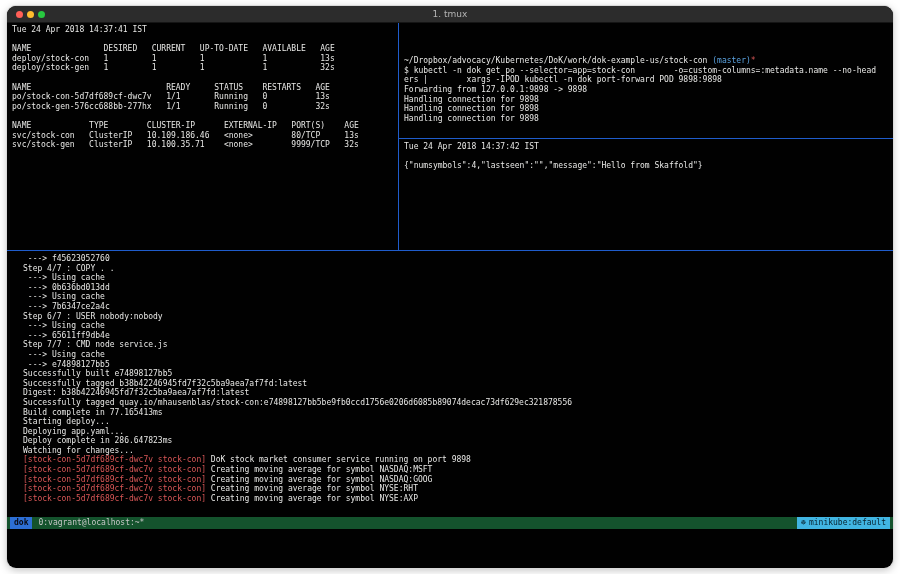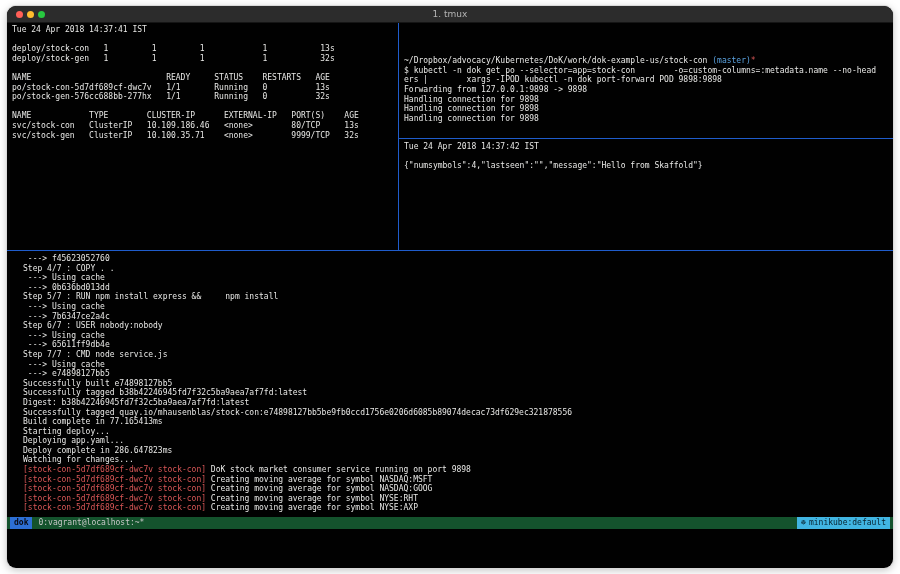--- a/index.html
+++ b/index.html
@@ -78,20 +78,21 @@
       <span class="light yellow"></span>
       <span class="light green"></span>
     </div>
     <span class="title">1. tmux</span>
   </div>
 
   <div class="term">
     <div class="pane pane-tl">
         <div class="line"><span>Tue 24 Apr 2018 14:37:41 IST</span></div>
         <div class="line"><span></span></div>
+        <div class="line"><span>NAME               DESIRED   CURRENT   UP-TO-DATE   AVAILABLE   AGE</span></div>
         <div class="line"><span>deploy/stock-con   1         1         1            1           13s</span></div>
         <div class="line"><span>deploy/stock-gen   1         1         1            1           32s</span></div>
         <div class="line"><span></span></div>
         <div class="line"><span>NAME                            READY     STATUS    RESTARTS   AGE</span></div>
         <div class="line"><span>po/stock-con-5d7df689cf-dwc7v   1/1       Running   0          13s</span></div>
         <div class="line"><span>po/stock-gen-576cc688bb-277hx   1/1       Running   0          32s</span></div>
         <div class="line"><span></span></div>
         <div class="line"><span>NAME            TYPE        CLUSTER-IP      EXTERNAL-IP   PORT(S)    AGE</span></div>
         <div class="line"><span>svc/stock-con   ClusterIP   10.109.186.46   &lt;none&gt;        80/TCP     13s</span></div>
         <div class="line"><span>svc/stock-gen   ClusterIP   10.100.35.71    &lt;none&gt;        9999/TCP   32s</span></div>
@@ -119,21 +120,20 @@
         <div class="line"><span>{"numsymbols":4,"lastseen":"","message":"Hello from Skaffold"}</span></div>
       </div>
 
     <div class="divider hdiv-full"></div>
 
     <div class="pane pane-bottom">
         <div class="line"><span> ---&gt; f45623052760</span></div>
         <div class="line"><span>Step 4/7 : COPY . .</span></div>
         <div class="line"><span> ---&gt; Using cache</span></div>
         <div class="line"><span> ---&gt; 0b636bd013dd</span></div>
-        <div class="line"><span>Step 5/7 : RUN npm install express &amp;&amp;     npm install</span></div>
         <div class="line"><span> ---&gt; Using cache</span></div>
         <div class="line"><span> ---&gt; 7b6347ce2a4c</span></div>
         <div class="line"><span>Step 6/7 : USER nobody:nobody</span></div>
         <div class="line"><span> ---&gt; Using cache</span></div>
         <div class="line"><span> ---&gt; 65611ff9db4e</span></div>
         <div class="line"><span>Step 7/7 : CMD node service.js</span></div>
         <div class="line"><span> ---&gt; Using cache</span></div>
         <div class="line"><span> ---&gt; e74898127bb5</span></div>
         <div class="line"><span>Successfully built e74898127bb5</span></div>
         <div class="line"><span>Successfully tagged b38b42246945fd7f32c5ba9aea7af7fd:latest</span></div>

